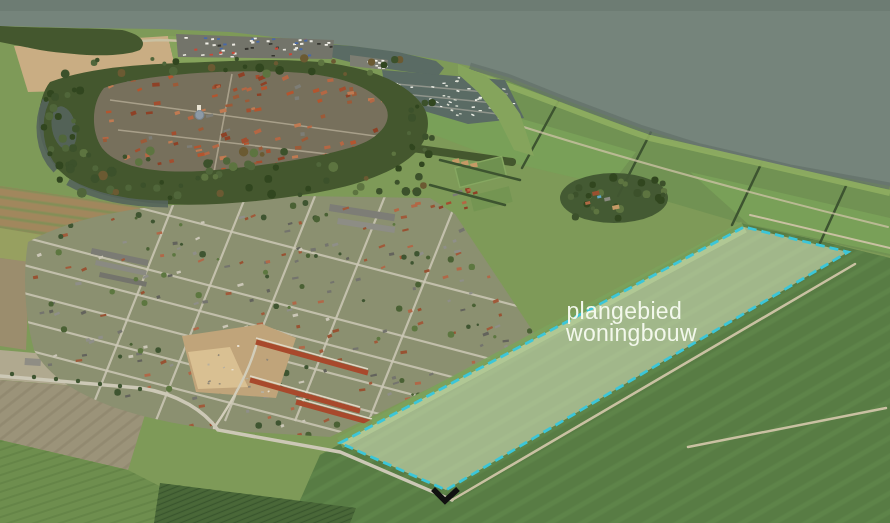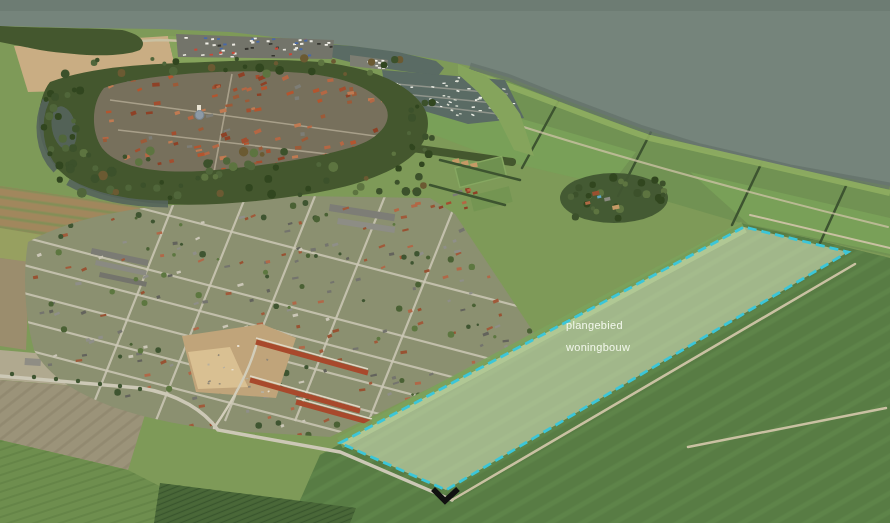--- a/index.html
+++ b/index.html
@@ -1,19 +1,19 @@
 <!DOCTYPE html>
 <html style="--sea: #75847b; --sea_deep: #6b7a72; --shore: #62716a; --dike: #8fae60; --land_base: #7e9a58; --field_meadow: #719253; --field_right: #587c44; --stripe_right: #648c4e; --field_bright: #79a058; --beige_field: #c9ad83; --plow_brown: #a1875d; --grey_field: #9b9379; --rows_green: #6e8e4e; --nursery: #4a6838; --forest: #44572e; --moat: #55645c; --water_harbor: #5a6b64; --town_base: #77705c; --urban_base: #8b9070; --road: #ccc8b6; --track: #c9c1a2; --roof_red: #a8492c; --dirt: #c0a47a; --sand: #d9c092; --hedge: #3d5430; --pitch: #6f9150; --pool: #5fa8c8; --dome: #8d9aa6; --overlay_fill: rgba(233,242,208,0.5); --accent: #3cc6d8; --label: #f3f8ec; --marker: #101010;"><head>
 <meta charset="utf-8">
 <style>
   html,body{margin:0;padding:0;background:#222;}
   .stage{position:relative;width:890px;height:523px;overflow:hidden;font-family:"Liberation Sans",sans-serif;}
   .stage svg{display:block;}
-  .plan-label{position:absolute;left:566px;top:314px;width:116px;text-align:left;
-    color:var(--label);font-size:11px;line-height:22px;letter-spacing:.3px;font-weight:400;}
+  .plan-label{position:absolute;left:566px;top:300px;width:116px;text-align:right;
+    color:var(--label);font-size:23px;line-height:22px;letter-spacing:.3px;font-weight:400;}
   .plan-area{fill:var(--overlay_fill);stroke:var(--accent);stroke-width:2.8;stroke-dasharray:9 5;stroke-linecap:butt;}
   .marker{fill:none;stroke:var(--marker);stroke-width:5.5;stroke-linecap:butt;stroke-linejoin:miter;}
   .road{fill:none;stroke:var(--road);stroke-linecap:round;}
   .track{fill:none;stroke:var(--track);stroke-linecap:round;}
   .hedge{fill:none;stroke:var(--hedge);stroke-linecap:round;}
   .street{stroke:var(--road);stroke-width:2.2;opacity:.85;}
   .tstreet{stroke:#b5ac96;stroke-width:1.6;opacity:.8;}
 </style>
 </head>
 <body>

